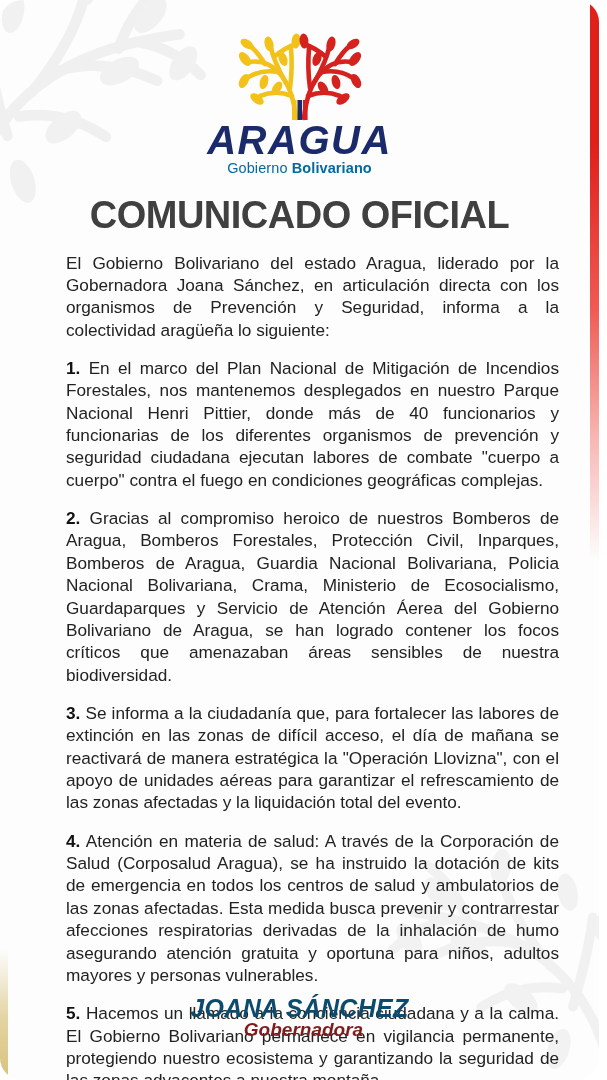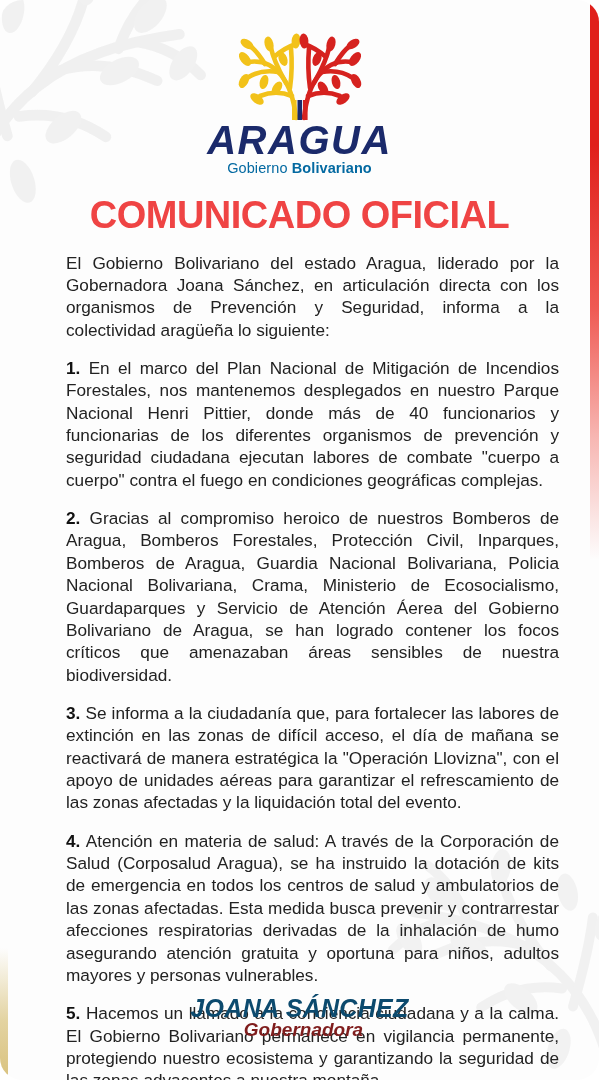--- a/index.html
+++ b/index.html
@@ -108,21 +108,21 @@
   .logo-sub .heavy { font-weight: bold; }
 
   
   .title {
     position: relative;
     z-index: 2;
     text-align: center;
     font-size: 38px;
     font-weight: bold;
     letter-spacing: -0.5px;
-    color: #ef4444;
+    color: #404040;
     margin-top: 20px;
     line-height: 1;
   }
 
   
   .content {
     position: relative;
     z-index: 2;
     margin: 18px 40px 0 66px;
   }

